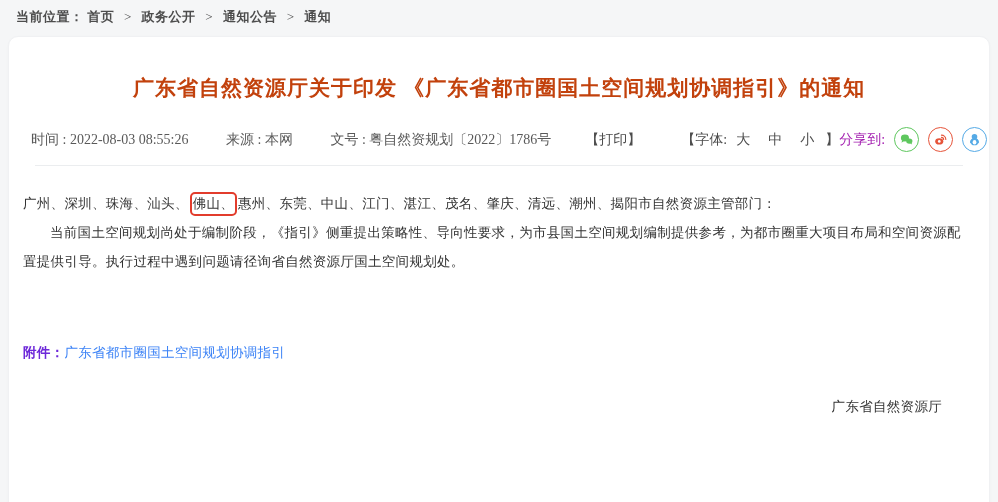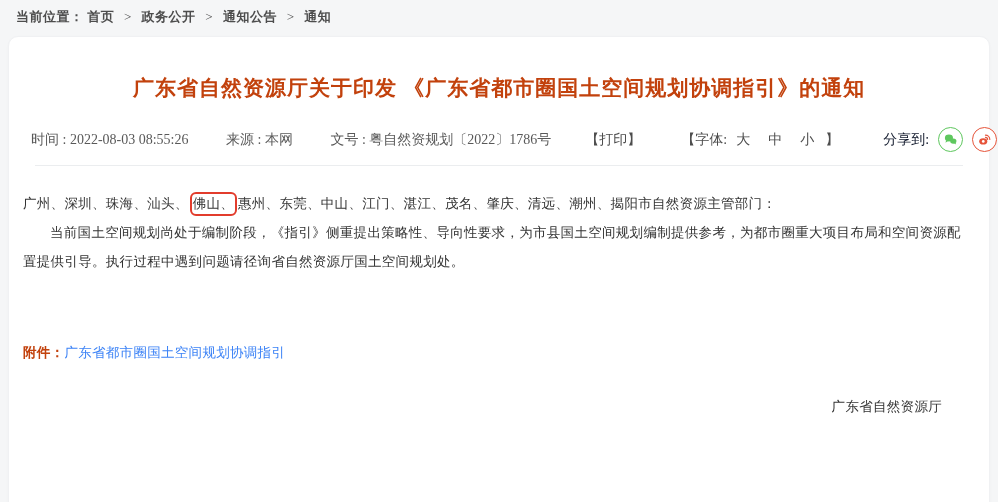--- a/index.html
+++ b/index.html
@@ -45,24 +45,24 @@
     align-items:center;
     margin:24px 26px 0 22px;
     font-size:14px;
     color:#595959;
     white-space:nowrap;
   }
   .meta-left .meta-item { margin-right:34px; }
   .meta-left .meta-label { color:#595959; }
   .tools { display:flex; align-items:center; }
   .tool-print { margin-right:40px; cursor:pointer; color:#4d4d4d;text-align:center; }
-  .font-group { display:flex; align-items:center; margin-right:44px; color:#4d4d4d; }
+  .font-group { display:flex; align-items:center; color:#4d4d4d; }
   .font-size-option { margin:0 9px; cursor:pointer; }
   .font-bracket-end { margin-left:2px; }
-  .share-label { color:#0f172a; }
+  .share-label { color:#a21caf; }
   .share-btn {
     width:25px; height:25px;
     border-radius:50%;
     border:1.5px solid currentColor;
     display:inline-flex;
     align-items:center;
     justify-content:center;
     margin-left:9px;
     background:#fff;
     cursor:pointer;
@@ -80,21 +80,21 @@
   .para { text-indent:2em; }
   .highlight-box {
     display:inline-block;
     border:2px solid #e23c2c;
     border-radius:5px;
     padding:0 1px;
     margin:0 1px;
     line-height:20px;
   }
   .attachment { margin-top:62px; }
-  .attachment-label { font-weight:bold; color:#c2410c; }
+  .attachment-label { font-weight:bold; color:#6d28d9; }
   .attachment-name { color:#3b82f6; cursor:pointer; }
   .signature { text-align:right; margin:26px 32px 0 0; }
   .signature div { line-height:27px; }
 </style>
 </head>
 <body>
 
 <div class="breadcrumb">
   <span>当前位置：</span>
   <span class="crumb">首页</span>
@@ -157,21 +157,21 @@
           </span>
       </span>
 
     </div>
   </div>
 
   <div class="divider"></div>
 
   <div class="article-body">
     <div class="recipients">
-      <span>广州、深圳、珠海、汕头、</span><span class="highlight-box" style="border-color: rgb(226, 60, 44); border-radius: 6px;"><span>佛山、</span></span><span>惠州、东莞、中山、江门、湛江、茂名、肇庆、清远、潮州、揭阳市自然资源主管部门：</span>
+      <span>广州、深圳、珠海、汕头、</span><span class="highlight-box" style="border-color: rgb(226, 60, 44);"><span>佛山、</span></span><span>惠州、东莞、中山、江门、湛江、茂名、肇庆、清远、潮州、揭阳市自然资源主管部门：</span>
     </div>
     <p class="para">当前国土空间规划尚处于编制阶段，《指引》侧重提出策略性、导向性要求，为市县国土空间规划编制提供参考，为都市圈重大项目布局和空间资源配置提供引导。执行过程中遇到问题请径询省自然资源厅国土空间规划处。</p>
 
     <div class="attachment">
       <span class="attachment-label">附件：</span><span class="attachment-name">广东省都市圈国土空间规划协调指引</span>
     </div>
 
     <div class="signature">
       <div>广东省自然资源厅</div>
 

